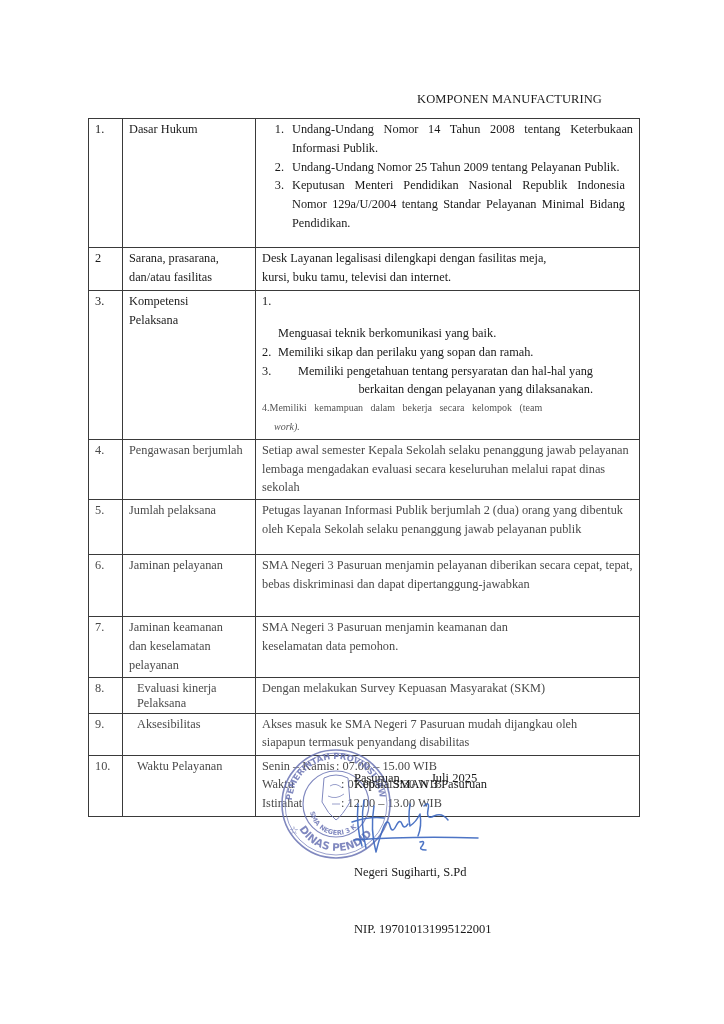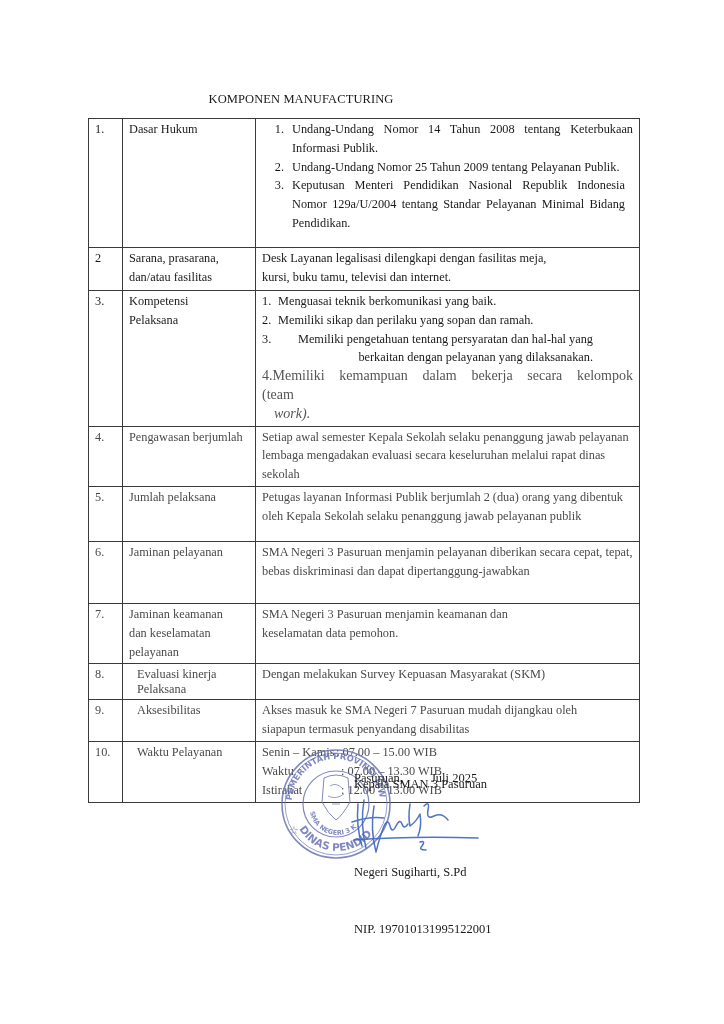--- a/index.html
+++ b/index.html
@@ -3,21 +3,21 @@
   <meta charset="utf-8">
   <style>
     html, body { margin: 0; padding: 0; background: #ffffff; }
     body {
       width: 724px; height: 1024px; position: relative; overflow: hidden;
       font-family: "Liberation Serif", "DejaVu Serif", serif;
       color: #1a1a1a;
     }
     .title {
       position: absolute; top: 92px; left: 0; width: 602px;
-      text-align: center; font-size: 12.5px; letter-spacing: 0.1px;
+      text-align: right; font-size: 12.5px; letter-spacing: 0.1px;
     }
     table.main {
       position: absolute; left: 88px; top: 118px; width: 551px;
       border-collapse: collapse; table-layout: fixed;
       font-size: 12.3px; line-height: 18.8px;
     }
     table.main td {
       border: 1.4px solid #3a3a3a; vertical-align: top; padding: 1px 6px 2px 6px;
     }
     col.c-no { width: 34px; }
@@ -27,21 +27,21 @@
     .gray { color: #4a4a4a; }
     ol.lst { margin: 0; padding: 0; list-style: none; }
     ol.lst li { display: flex; text-align: justify; }
     ol.lst li .num { flex: 0 0 auto; }
     ol.lst li .txt { flex: 1 1 auto; }
     .law li .num { width: 30px; text-align: right; padding-right: 8px; box-sizing: border-box; }
     .law { padding-left: 6px; }
     .law li .txt { text-align: justify; }
     .law li.nojust .txt { text-align: justify; padding-right: 8px; }
     .kom li .num { width: 12px; }
-    .kom li.lighter { color: #555; font-size: 14px; }
+    .kom li.lighter { color: #555; font-size: 10px; }
     .ital { font-style: italic; }
     .time-row { display: flex; }
     .time-row .day { width: 75px; }
 
     .signature-block {
       position: absolute; left: 354px; top: 762px;
       font-size: 12.5px; line-height: 20px; color: #1a1a1a;
     }
     .sig-place { position: absolute; left: 0; top: 6px; white-space: nowrap; }
     .sig-place .gap { display: inline-block; width: 28px; }
@@ -95,21 +95,21 @@
       </td>
     </tr>
 
     <tr style="height:111px;">
       <td>3.</td>
       <td style="padding-right:40px;">Kompetensi Pelaksana</td>
       <td>
         <ol class="lst kom">
           <li>
               <span class="num">1.</span>
-              <span class="txt" style="padding-left:4px;text-align:left;">Menguasai teknik berkomunikasi yang baik.</span>
+              <span class="txt" style="padding-left:4px;text-align:left;margin-top:32px;">Menguasai teknik berkomunikasi yang baik.</span>
             </li>
           <li>
               <span class="num">2.</span>
               <span class="txt" style="padding-left:4px;text-align:left;">Memiliki sikap dan perilaku yang sopan dan ramah.</span>
             </li>
           <li>
               <span class="num">3.</span>
               <span class="txt" style="padding-left:4px;text-align:right;padding-right:40px;">Memiliki pengetahuan tentang persyaratan dan hal-hal yang berkaitan dengan pelayanan yang dilaksanakan.</span>
             </li>
           <li class="lighter" style="display:block;">

